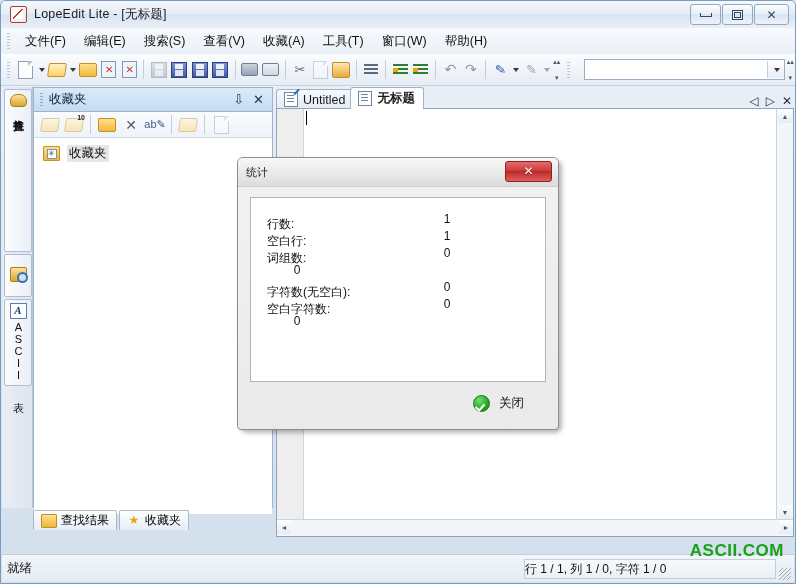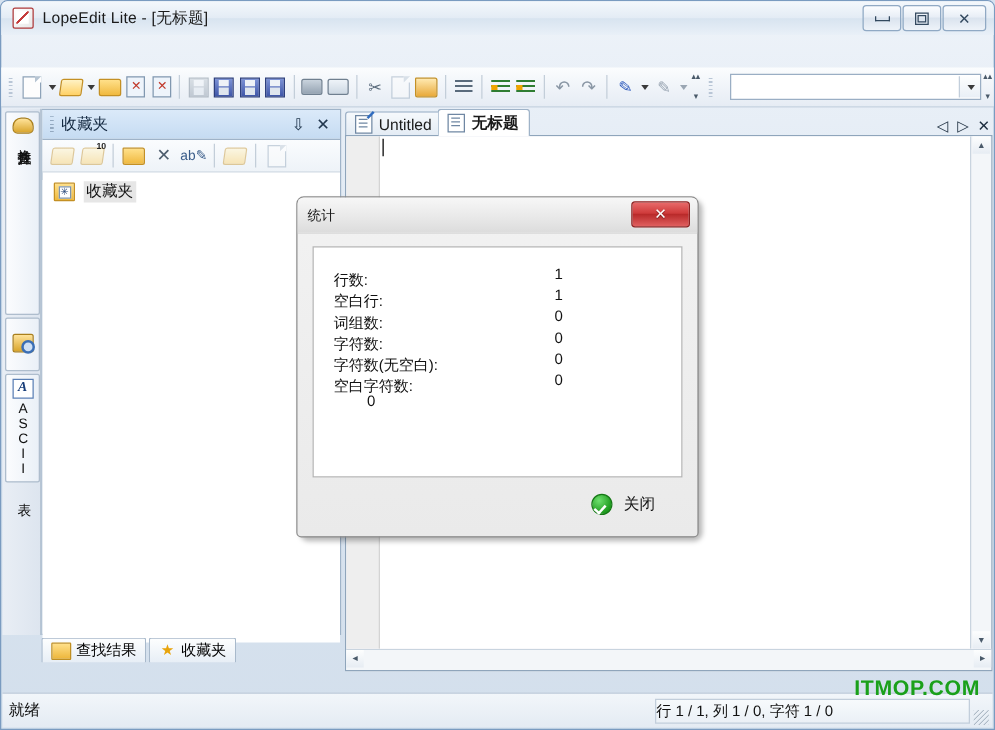--- a/index.html
+++ b/index.html
@@ -300,20 +300,31 @@
         </div>
       <div class="winbtn">
           <span class="gl-max"></span>
         </div>
       <div class="winbtn close">
           <span class="gl-x">✕</span>
         </div>
     </div>
   </div>
 
+  <div class="menubar">
+    <div class="grip"></div>
+    <div class="menu-item">文件(F)</div>
+    <div class="menu-item">编辑(E)</div>
+    <div class="menu-item">搜索(S)</div>
+    <div class="menu-item">查看(V)</div>
+    <div class="menu-item">收藏(A)</div>
+    <div class="menu-item">工具(T)</div>
+    <div class="menu-item">窗口(W)</div>
+    <div class="menu-item">帮助(H)</div>
+  </div>
 
   <div class="toolbar">
     <div class="grip"></div>
     <div class="tb">
         <span class="ic ic-doc"></span>
       </div>
     <div class="tb" style="width:12px">
         <span class="caret"></span>
       </div>
     <div class="tb">
@@ -518,21 +529,21 @@
       <div class="hscroll-row">
         <span class="hs-arrow">◄</span>
         <span class="sp"></span>
         <span class="hs-arrow">►</span>
       </div>
     </div>
   </div>
 
   <div class="statusbar">
     <span class="st-left">就绪</span>
-    <span class="watermark">ITMOP.COM</span>
+    <span class="watermark">ASCII.COM</span>
     <span class="st-right">行 1 / 1, 列 1 / 0, 字符 1 / 0</span>
     <span class="grip-resize"></span>
   </div>
 
   <div class="dlg-shadow"></div>
   <div class="dialog">
     <div class="dlg-title">
       <span class="dt">统计</span>
       <span class="dlg-close">✕</span>
     </div>
@@ -544,21 +555,20 @@
         </div>
         <div class="stat-row">
           <span class="stat-label">空白行:</span>
           <span class="stat-val">1</span>
         </div>
         <div class="stat-row">
           <span class="stat-label">词组数:</span>
           <span class="stat-val">0</span>
         </div>
         <div class="stat-row">
-          <span class="stat-label">字符数:</span>
           <span class="stat-val">0</span>
         </div>
         <div class="stat-row">
           <span class="stat-label">字符数(无空白):</span>
           <span class="stat-val">0</span>
         </div>
         <div class="stat-row">
           <span class="stat-label">空白字符数:</span>
           <span class="stat-val">0</span>
         </div>

